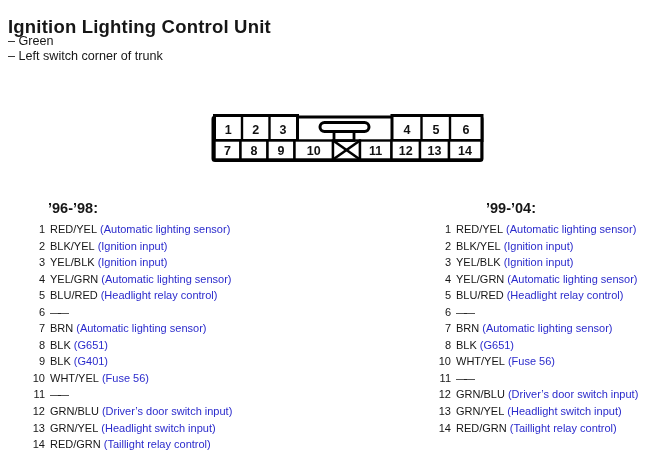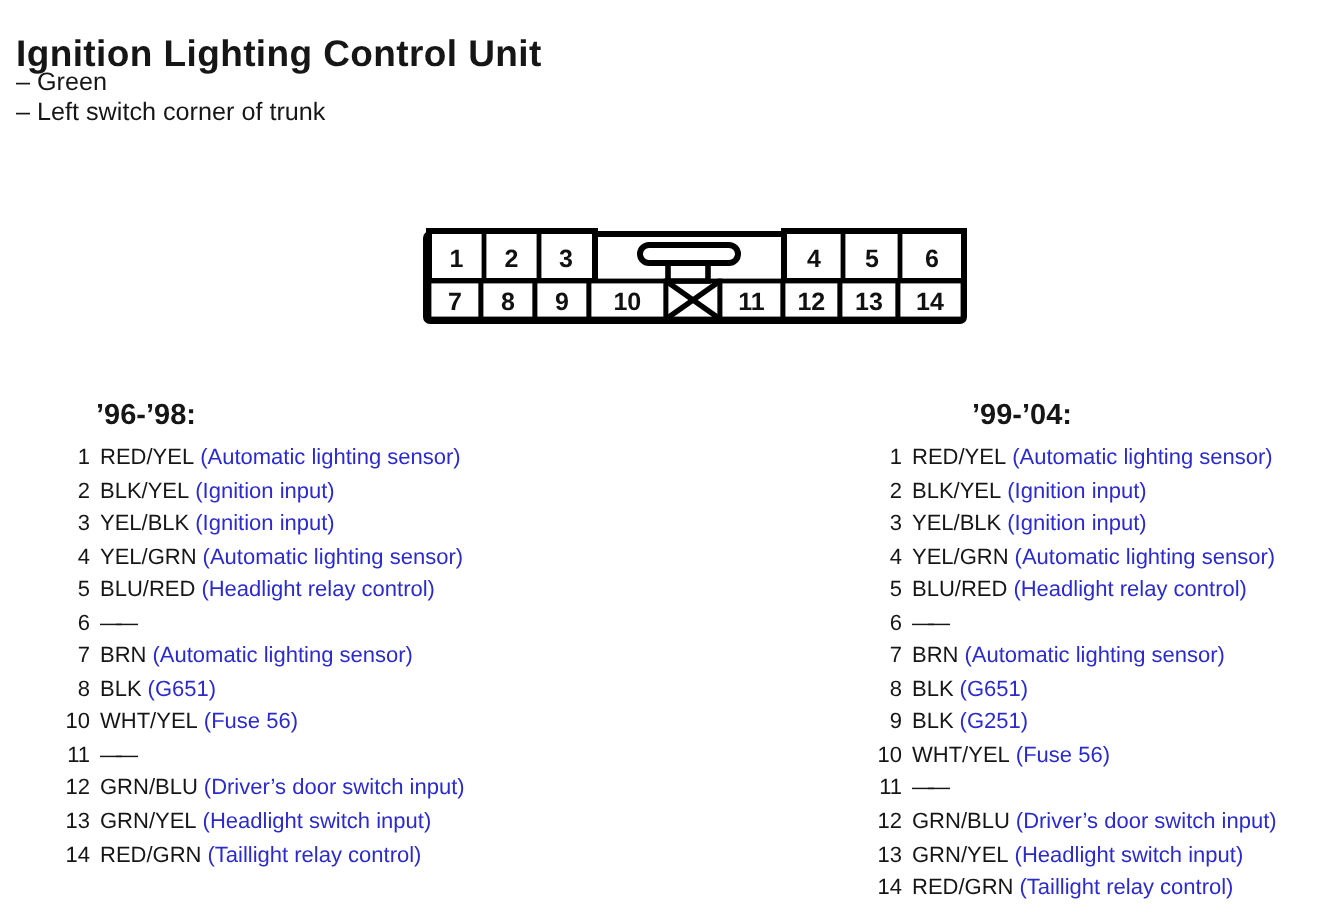--- a/index.html
+++ b/index.html
@@ -107,20 +107,23 @@
     <div class="pin-row">
     <span class="pin-num">6</span><span class="pin-wire dash">——</span><span class="pin-func"></span>
   </div>
     <div class="pin-row">
     <span class="pin-num">7</span><span class="pin-wire">BRN</span><span class="pin-func">(Automatic lighting sensor)</span>
   </div>
     <div class="pin-row">
     <span class="pin-num">8</span><span class="pin-wire">BLK</span><span class="pin-func">(G651)</span>
   </div>
     <div class="pin-row">
+    <span class="pin-num">9</span><span class="pin-wire">BLK</span><span class="pin-func">(G401)</span>
+  </div>
+    <div class="pin-row">
     <span class="pin-num">10</span><span class="pin-wire">WHT/YEL</span><span class="pin-func">(Fuse 56)</span>
   </div>
     <div class="pin-row">
     <span class="pin-num">11</span><span class="pin-wire dash">——</span><span class="pin-func"></span>
   </div>
     <div class="pin-row">
     <span class="pin-num">12</span><span class="pin-wire">GRN/BLU</span><span class="pin-func">(Driver’s door switch input)</span>
   </div>
     <div class="pin-row">
     <span class="pin-num">13</span><span class="pin-wire">GRN/YEL</span><span class="pin-func">(Headlight switch input)</span>
@@ -148,23 +151,20 @@
     <div class="pin-row">
     <span class="pin-num">6</span><span class="pin-wire dash">——</span><span class="pin-func"></span>
   </div>
     <div class="pin-row">
     <span class="pin-num">7</span><span class="pin-wire">BRN</span><span class="pin-func">(Automatic lighting sensor)</span>
   </div>
     <div class="pin-row">
     <span class="pin-num">8</span><span class="pin-wire">BLK</span><span class="pin-func">(G651)</span>
   </div>
     <div class="pin-row">
-    <span class="pin-num">9</span><span class="pin-wire">BLK</span><span class="pin-func">(G251)</span>
-  </div>
-    <div class="pin-row">
     <span class="pin-num">10</span><span class="pin-wire">WHT/YEL</span><span class="pin-func">(Fuse 56)</span>
   </div>
     <div class="pin-row">
     <span class="pin-num">11</span><span class="pin-wire dash">——</span><span class="pin-func"></span>
   </div>
     <div class="pin-row">
     <span class="pin-num">12</span><span class="pin-wire">GRN/BLU</span><span class="pin-func">(Driver’s door switch input)</span>
   </div>
     <div class="pin-row">
     <span class="pin-num">13</span><span class="pin-wire">GRN/YEL</span><span class="pin-func">(Headlight switch input)</span>

